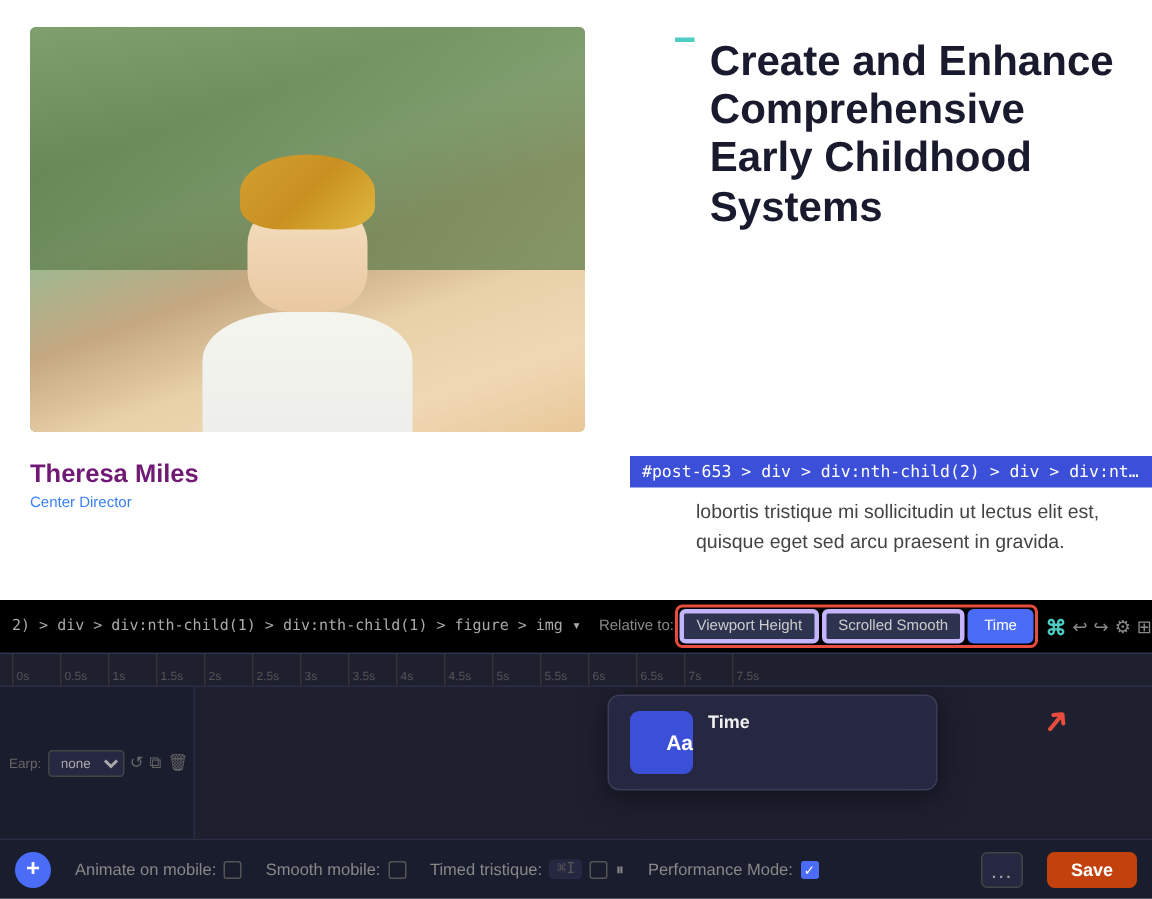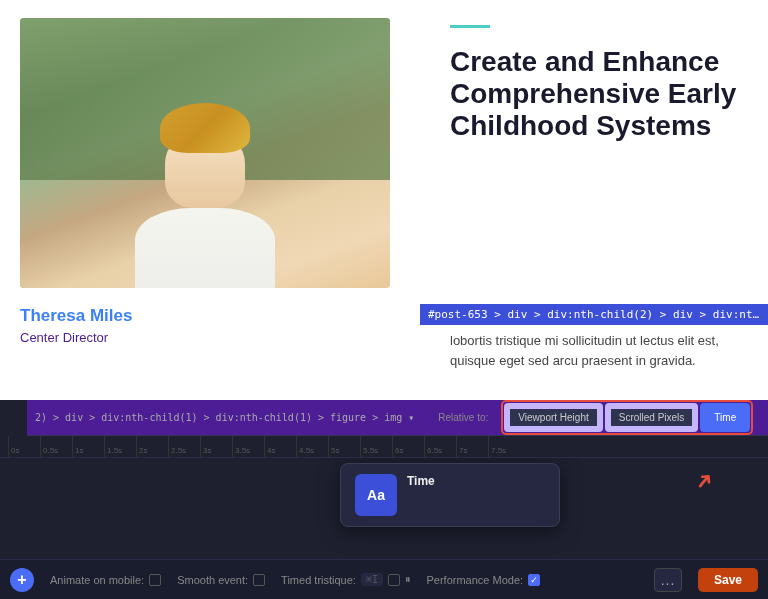--- a/index.html
+++ b/index.html
@@ -49,36 +49,36 @@
       position: relative;
     }
 
     .person-info {
       padding: 8px 0 0 0;
     }
 
     .person-name {
       font-size: 17px;
       font-weight: 700;
+      color: #701a75;
+      margin-bottom: 4px;
+    }
+
+    .person-title {
+      font-size: 10px;
       color: #3b82f6;
-      margin-bottom: 4px;
-    }
-
-    .person-title {
-      font-size: 13px;
-      color: #4c1d95;
       font-weight: 400;
     }
 
     
     .right-panel {
       flex: 1;
       padding: 25px 20px 20px 30px;
       display: flex;
-      flex-direction: column;
+      flex-direction: row;
       gap: 10px;
       position: relative;
     }
 
     .accent-line {
       width: 40px;
       height: 3px;
       background: #4ecdc4;
       margin-bottom: 8px;
     }
@@ -102,21 +102,21 @@
       padding: 4px 8px;
       font-family: monospace;
       white-space: nowrap;
       overflow: hidden;
       text-overflow: ellipsis;
     }
 
     .body-text {
       position: absolute;
       bottom: 30px;
-      left: 30px;
+      left: 44px;
       right: 10px;
       font-size: 13px;
       color: #444;
       line-height: 1.5;
     }
 
     
     .left-indicator {
       position: absolute;
       left: 0;
@@ -134,47 +134,46 @@
       width: 768px;
       background: #1e2030;
       height: 199px;
       display: flex;
       flex-direction: column;
     }
 
     
     .timeline-toolbar {
       height: 36px;
-      background: #4c1d95;
+      background: #000000;
       display: flex;
       align-items: center;
       padding: 0 8px;
-      gap: 16px;
+      gap: 4px;
       border-bottom: 1px solid #333550;
-      margin-left: 27px;
     }
 
     .breadcrumb-path {
       font-size: 10px;
       color: #aaa;
       font-family: monospace;
       flex: 0 0 auto;
       white-space: nowrap;
     }
 
     .relative-to-label {
       font-size: 10px;
       color: #888;
       margin-left: 8px;
       white-space: nowrap;
     }
 
     .toolbar-btn {
       background: #2e3350;
-      border: 6px solid #c4b5fd;
+      border: 3px solid #c4b5fd;
       border-radius: 4px;
       color: #ccc;
       font-size: 10px;
       padding: 3px 8px;
       cursor: pointer;
       white-space: nowrap;
       display: flex;
       align-items: center;
       gap: 3px;
     }
@@ -328,21 +327,21 @@
       box-shadow: 0 4px 20px rgba(0,0,0,0.5);
     }
 
     .popup-icon-box {
       width: 42px;
       height: 42px;
       background: #3b4fd8;
       border-radius: 6px;
       display: flex;
       align-items: center;
-      justify-content: center;
+      justify-content: flex-end;
       flex-shrink: 0;
       font-size: 14px;
       font-weight: bold;
       color: white;
     }
 
     .popup-content {
       flex: 1;
     }
 
@@ -491,21 +490,21 @@
 <div class="timeline-area">
 
   <div class="timeline-toolbar">
     <span class="breadcrumb-path">2) &gt; div &gt; div:nth-child(1) &gt; div:nth-child(1) &gt; figure &gt; img ▾</span>
     <span class="relative-to-label">Relative to:</span>
 
     <div style="position:relative;display:flex;gap:2px;align-items:center;">
 
       <div style="position:absolute;top:-3px;left:-3px;right:-3px;bottom:-3px;border:2px solid #e74c3c;border-radius:5px;pointer-events:none;z-index:10;"></div>
       <button class="toolbar-btn">Viewport Height</button>
-      <button class="toolbar-btn">Scrolled Pixels</button>
+      <button class="toolbar-btn">Scrolled Smooth</button>
       <button class="toolbar-btn active">Time</button>
     </div>
 
     <div class="toolbar-spacer"></div>
 
     <div class="logo-mark">
       <span class="logo-svg">⌘</span>
     </div>
 
     <div class="icon-btn" title="Undo">↩</div>
@@ -530,20 +529,30 @@
       <div class="ruler-tick">5.5s</div>
       <div class="ruler-tick">6s</div>
       <div class="ruler-tick">6.5s</div>
       <div class="ruler-tick">7s</div>
       <div class="ruler-tick">7.5s</div>
     </div>
   </div>
 
   <div class="timeline-content">
 
+    <div class="timeline-controls">
+      <span class="earp-label">Earp:</span>
+      <select class="earp-select">
+        <option>none</option>
+      </select>
+      <div class="ctrl-icon">↺</div>
+      <div class="ctrl-icon">⧉</div>
+      <div class="ctrl-icon">🗑</div>
+      <div class="add-btn-circle">+</div>
+    </div>
 
     <div class="timeline-track">
 
       <div style="position:absolute;top:10px;right:55px;color:#e74c3c;font-size:22px;transform:rotate(310deg);z-index:20;">➜</div>
 
       <div class="time-popup">
         <div class="popup-icon-box">
           <span>Aa</span>
         </div>
         <div class="popup-content">
@@ -556,21 +565,21 @@
 
   <div class="status-bar">
     <div class="add-animate-btn">+</div>
 
     <div class="status-item">
       <span>Animate on mobile:</span>
       <div class="status-checkbox"></div>
     </div>
 
     <div class="status-item">
-      <span>Smooth event:</span>
+      <span>Smooth mobile:</span>
       <div class="status-checkbox"></div>
     </div>
 
     <div class="status-item">
       <span>Timed tristique:</span>
       <span class="shortcut-label">⌘I</span>
       <div class="status-checkbox"></div>
       <span style="color:#888;cursor:pointer;">⏸</span>
     </div>
 

